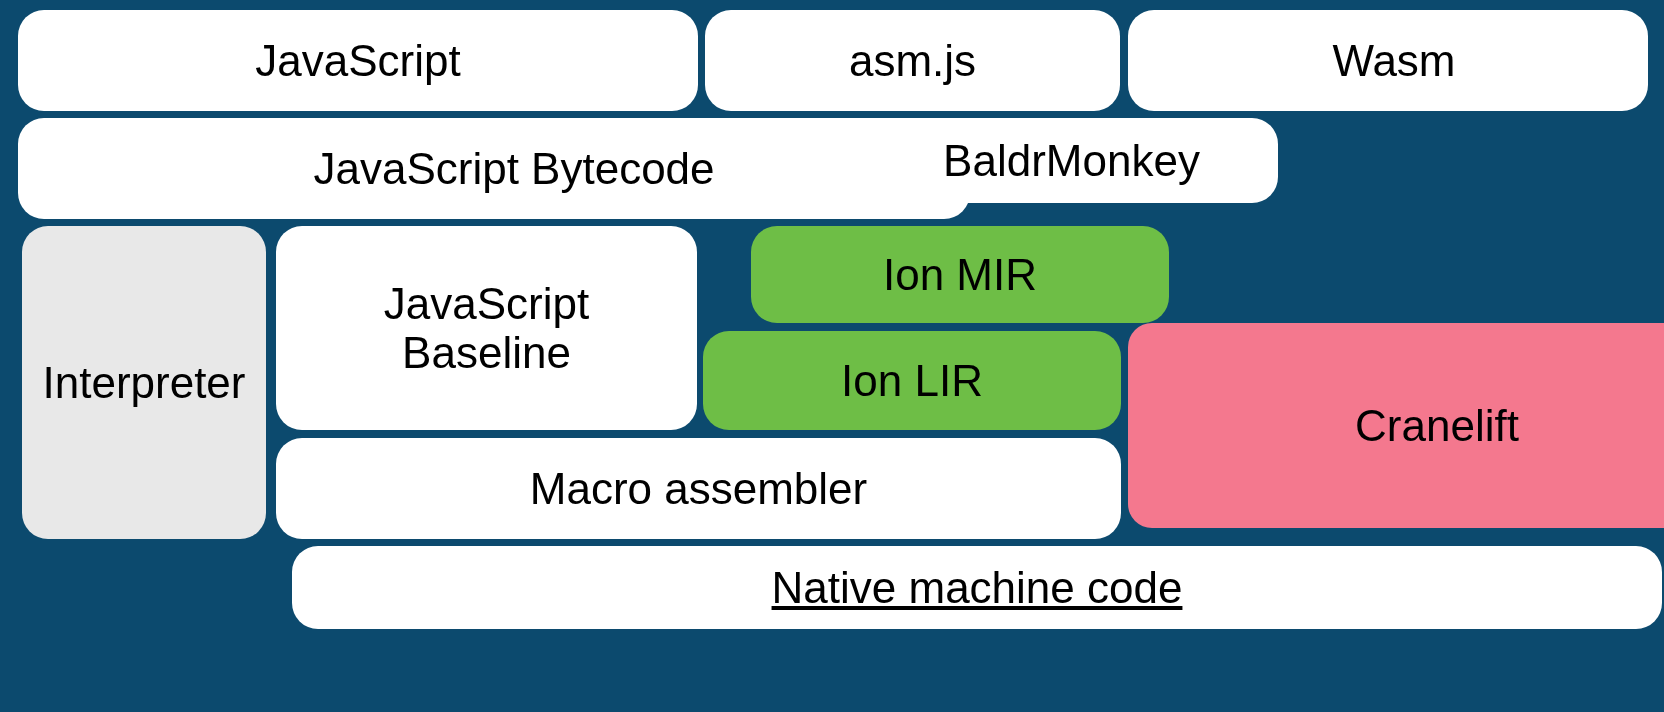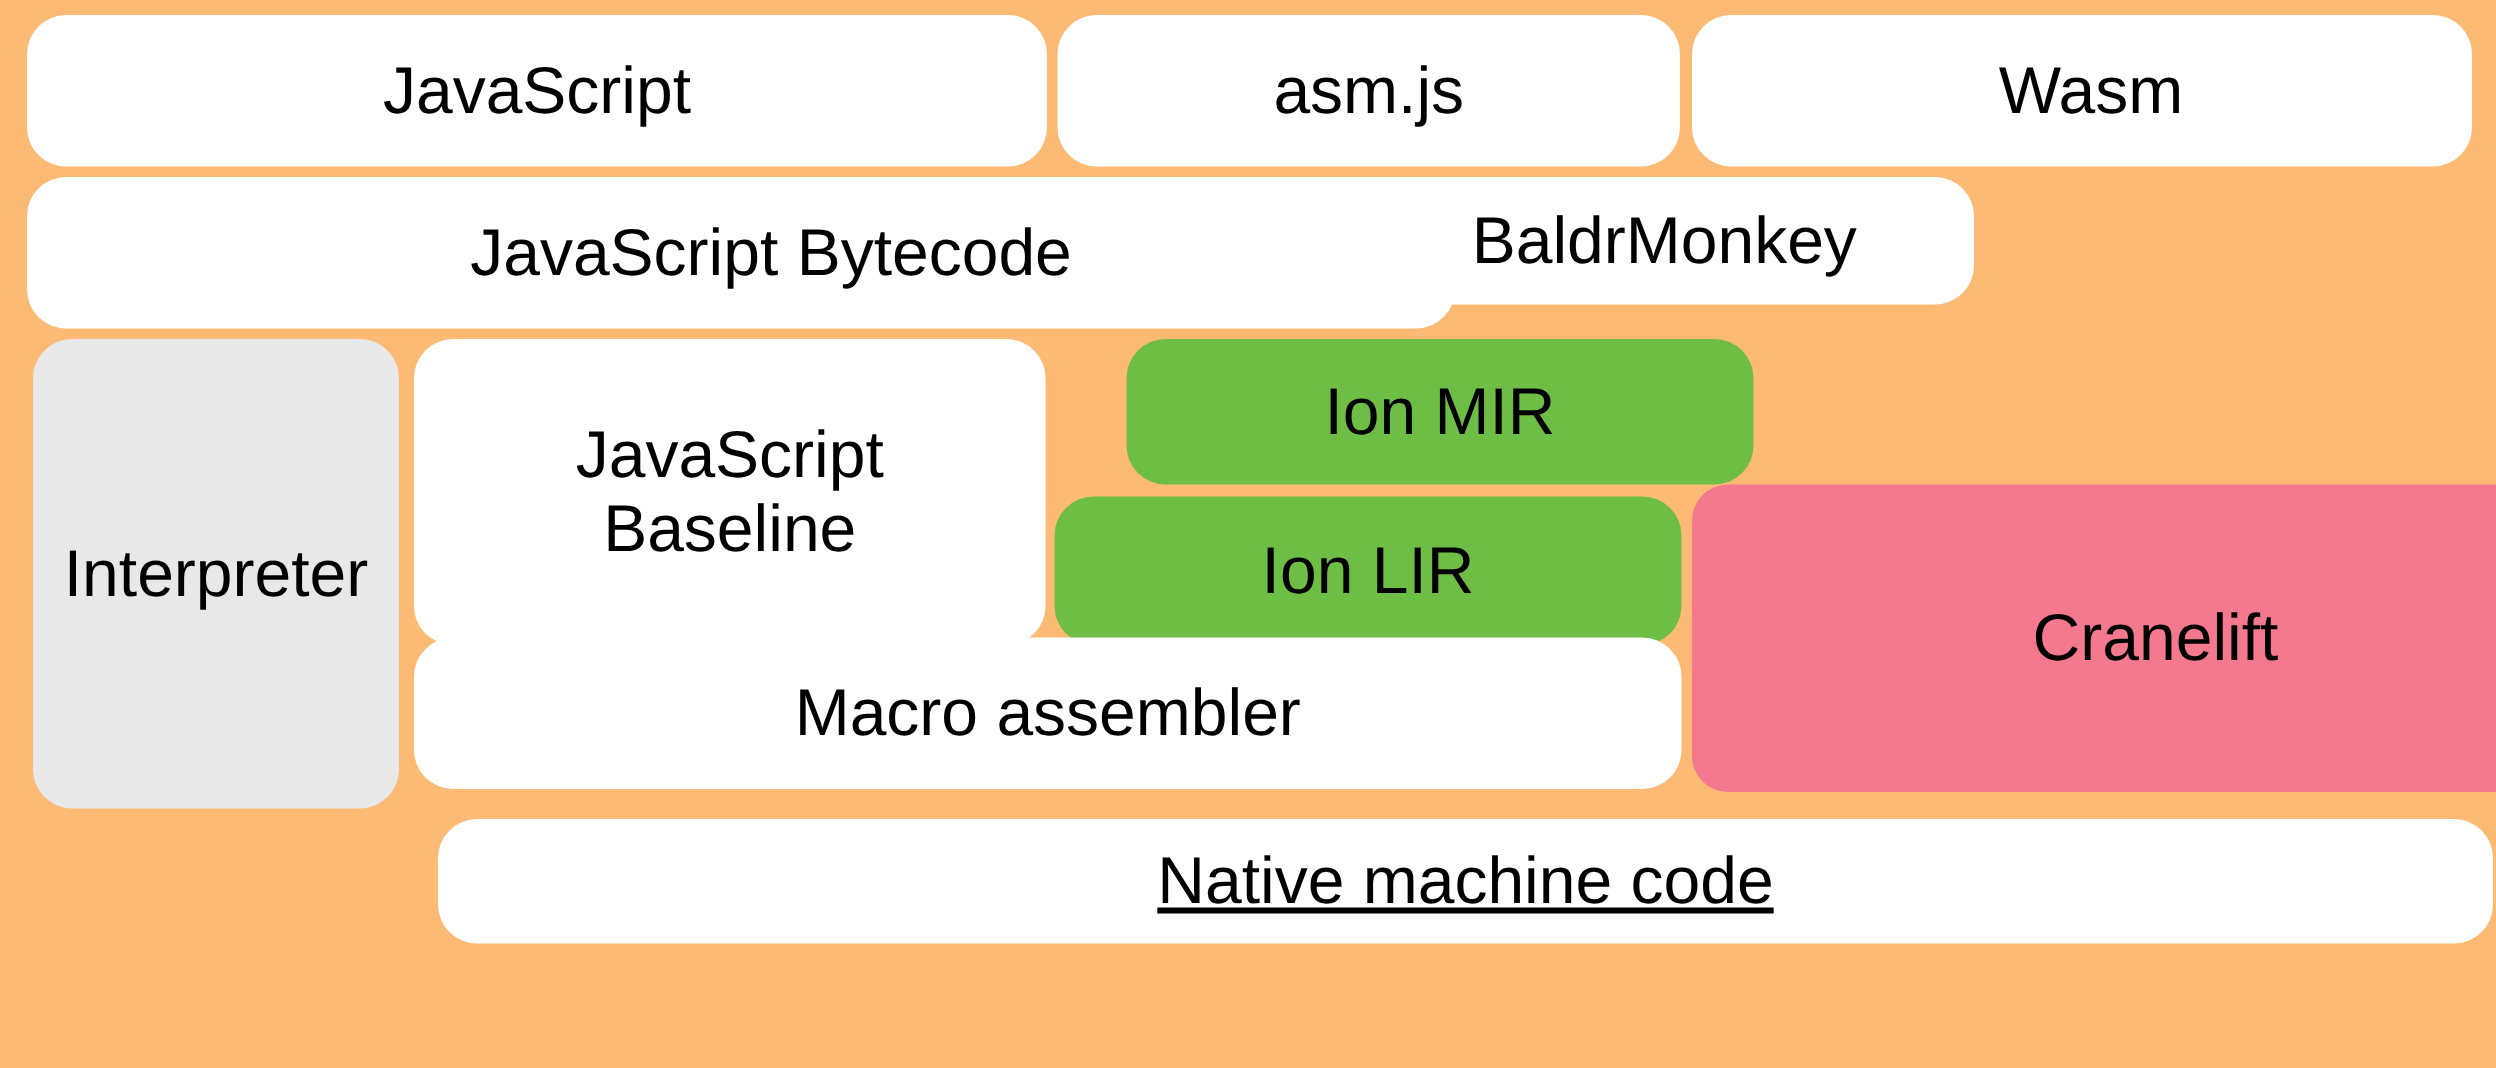--- a/index.html
+++ b/index.html
@@ -32,27 +32,27 @@
     user-select: none;
   }
   .fill-white  { background: #FFFFFF; }
   .fill-gray   { background: #E8E8E8; }
   .fill-green  { background: #6EBE46; }
   .fill-pink   { background: #F4788E; }
 </style>
 </head>
 <body>
 
-<div id="stage" style="background: #fdba74;">
+<div id="stage" style="background: #0c4a6e;">
     <div class="node fill-white" style="left: 18px; top: 10px; width: 680px; height: 101px;">JavaScript</div>
     <div class="node fill-white" style="left: 705px; top: 10px; width: 415px; height: 101px;">asm.js</div>
     <div class="node fill-white" style="left: 1128px; top: 10px; width: 520px; height: 101px; padding-left: 12px;">Wasm</div>
     <div class="node fill-white" style="left: 18px; top: 118px; width: 952px; height: 101px; padding-left: 40px;">JavaScript Bytecode</div>
-    <div class="node fill-white" style="left: 903px; top: 118px; width: 413px; height: 85px;">BaldrMonkey</div>
+    <div class="node fill-white" style="left: 865px; top: 118px; width: 413px; height: 85px;">BaldrMonkey</div>
     <div class="node fill-gray" style="left: 22px; top: 226px; width: 244px; height: 313px;">Interpreter</div>
     <div class="node fill-white" style="left: 276px; top: 226px; width: 421px; height: 204px;">JavaScript
 Baseline</div>
     <div class="node fill-green" style="left: 703px; top: 226px; width: 418px; height: 97px; margin-left: 48px;">Ion MIR</div>
     <div class="node fill-green" style="left: 703px; top: 331px; width: 418px; height: 99px;">Ion LIR</div>
     <div class="node fill-pink" style="left: 1128px; top: 323px; width: 618px; height: 205px; border-radius: 24px;">Cranelift</div>
-    <div class="node fill-white" style="left: 276px; top: 425px; width: 845px; height: 101px;">Macro assembler</div>
+    <div class="node fill-white" style="left: 276px; top: 438px; width: 845px; height: 101px;">Macro assembler</div>
     <div class="node fill-white" style="left: 292px; top: 546px; width: 1370px; height: 83px; text-decoration: underline;">Native machine code</div>
   </div>
 
 </body></html>

